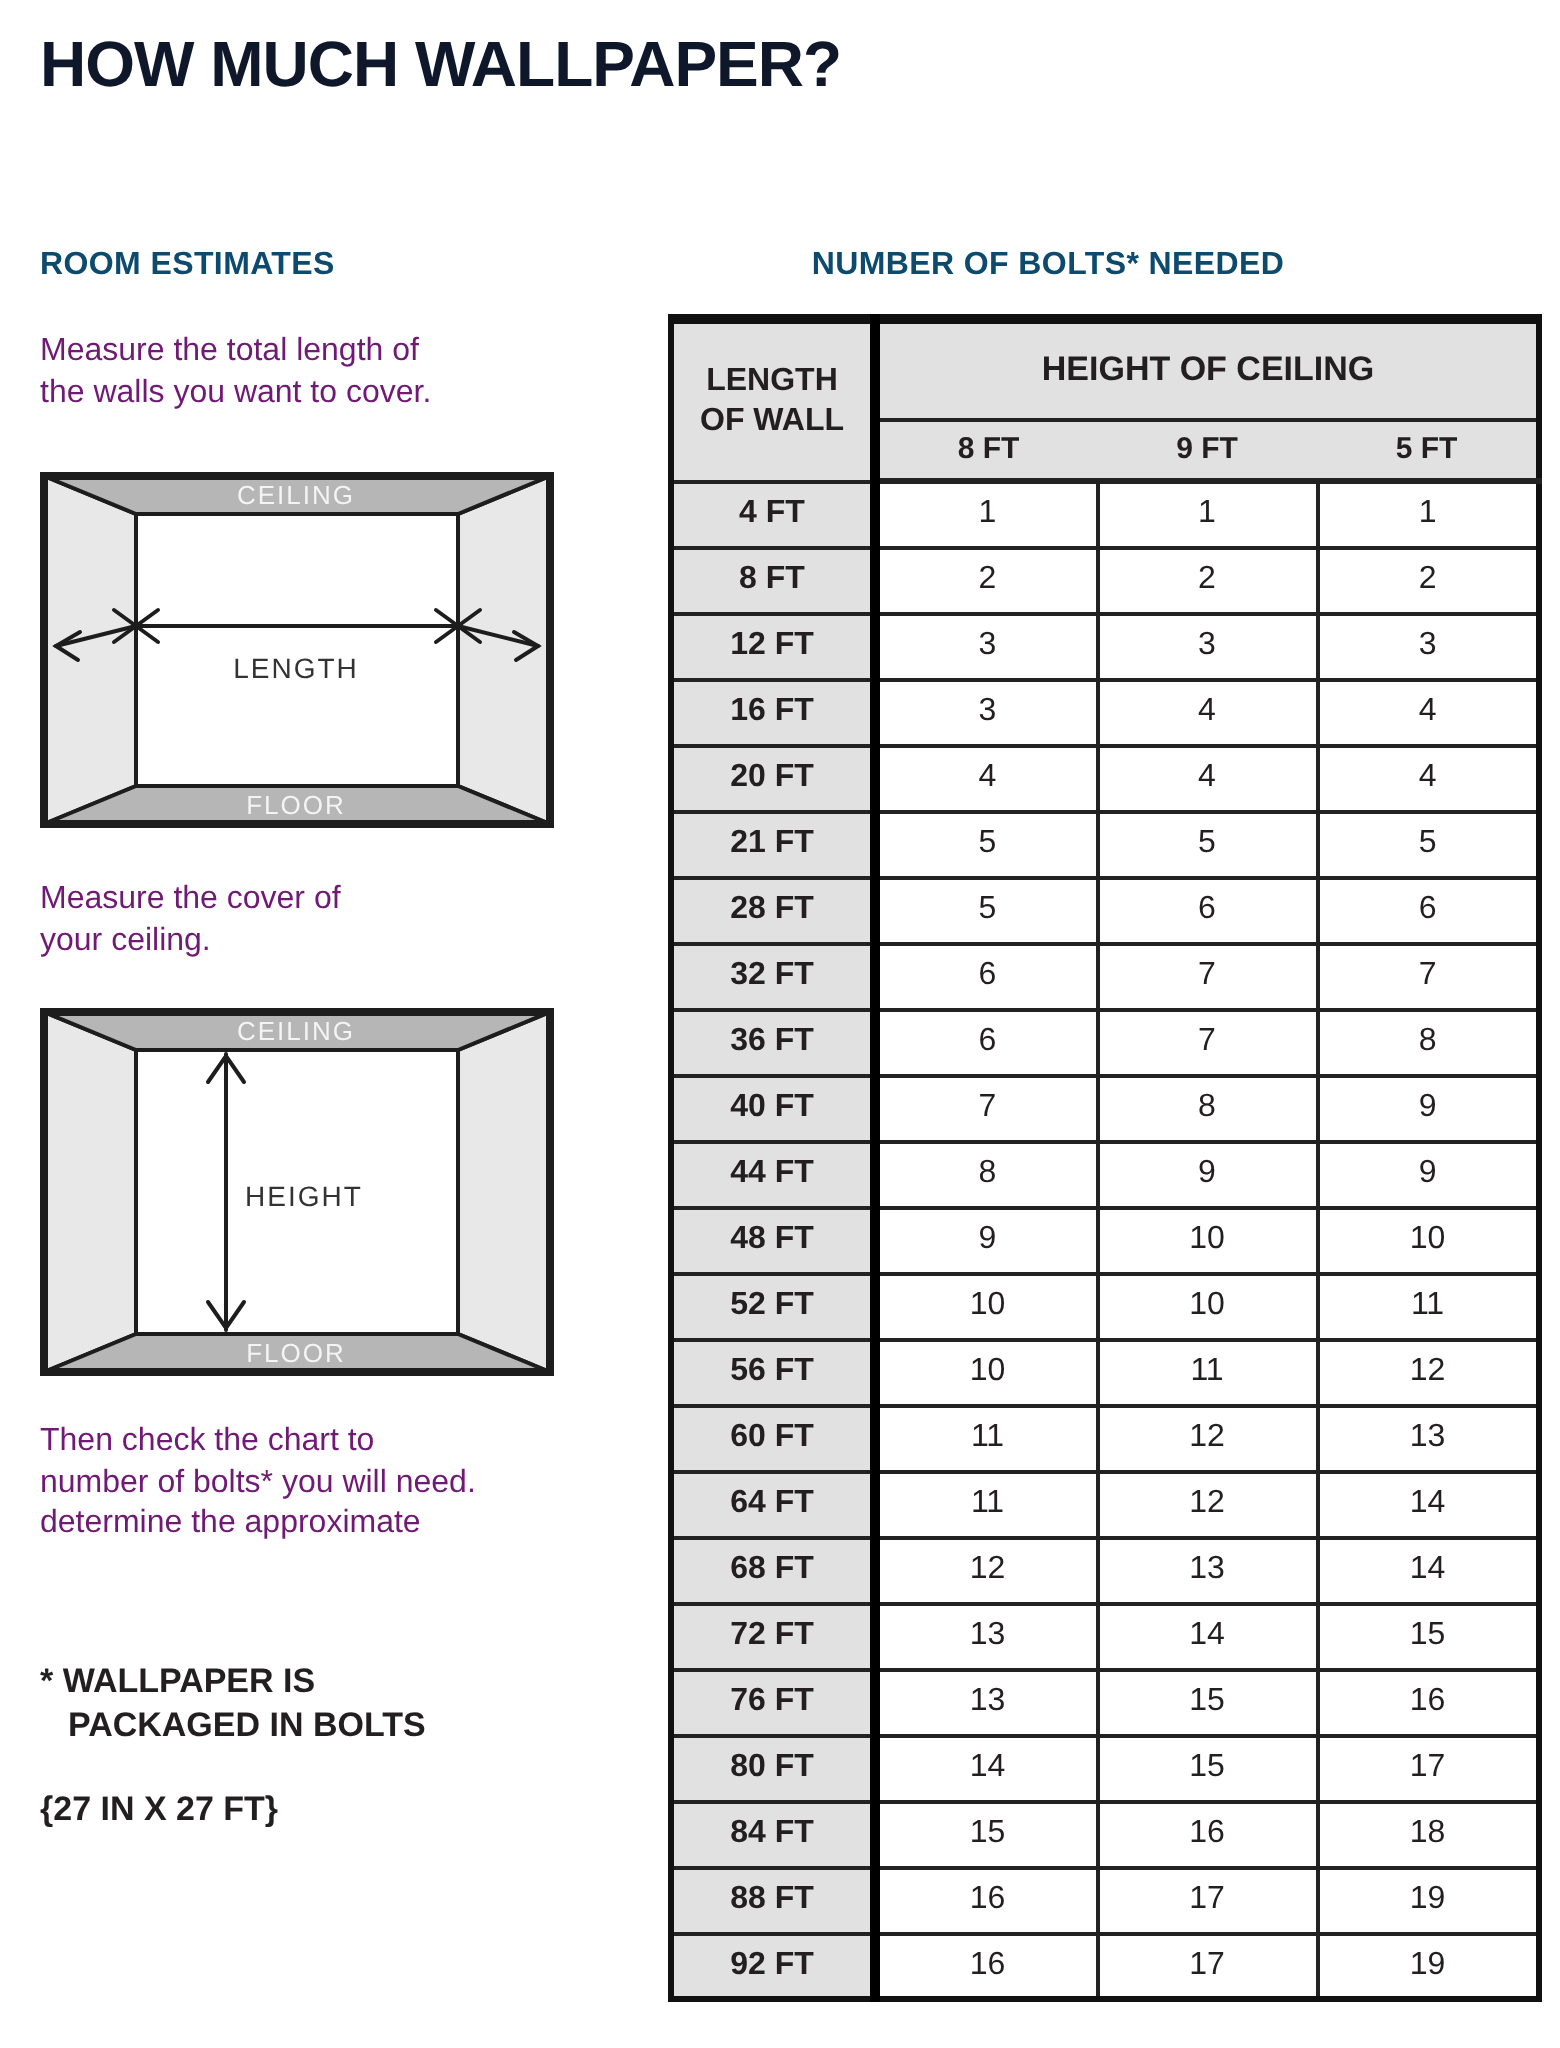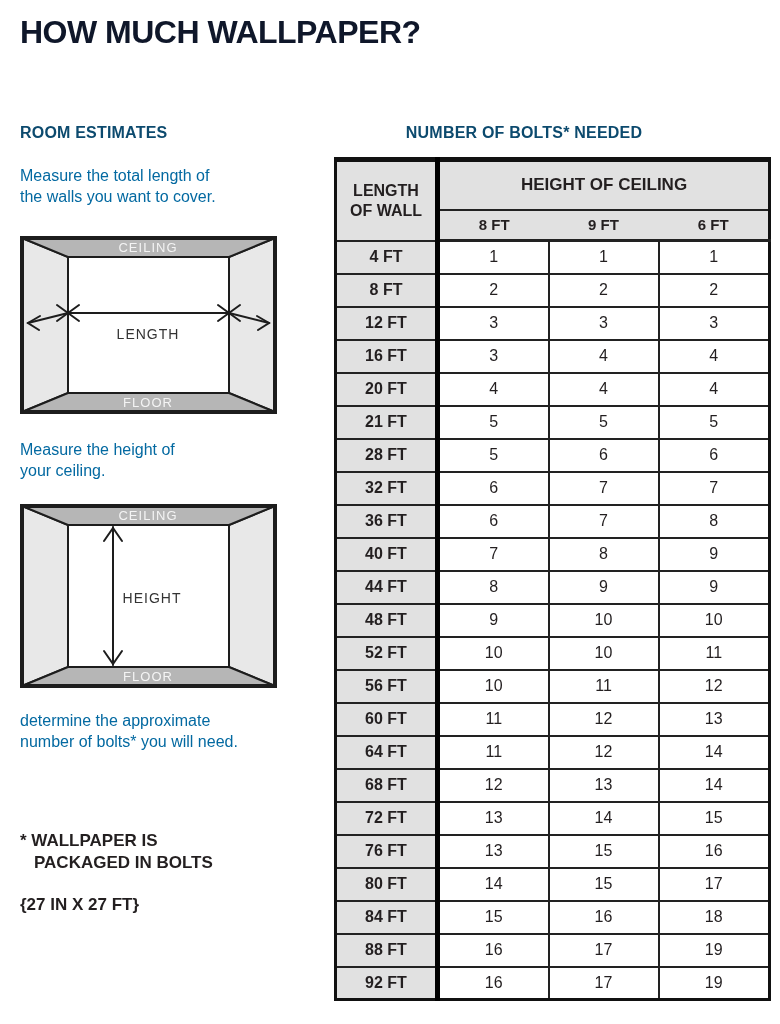--- a/index.html
+++ b/index.html
@@ -9,21 +9,21 @@
 
   .title { position:absolute; left:20px; top:14px; font-size:32px; font-weight:bold;
            color:#0f172a; letter-spacing:-0.5px; }
 
   .section-heading { font-size:16px; font-weight:bold; color:#0c4a6e; letter-spacing:0.2px; }
 
   .left  { position:absolute; left:20px; top:0; width:300px; height:1024px; }
   .right { position:absolute; left:334px; top:0; width:380px; height:1024px; }
 
   .abs { position:absolute; left:0; }
-  .instr { font-size:16px; line-height:20.5px; color:#0369a1; }
+  .instr { font-size:16px; line-height:20.5px; color:#701a75; }
   .note  { font-size:17px; font-weight:bold; line-height:22px; }
   .note .indent { margin-left:14px; }
   .boltinfo { font-size:17px; font-weight:bold; line-height:23px; }
 
   .right .section-heading { position:absolute; top:124px; width:100%; text-align:center; }
 
   .tablewrap { position:absolute; top:157px; left:0; }
   table { width:434px; border-collapse:collapse; table-layout:fixed;
           border:3px solid #111; border-top-width:5px; }
   th, td { border:2px solid #222; text-align:center; vertical-align:middle; }
@@ -80,21 +80,21 @@
         <polyline points="20,80 8,87 19,94"></polyline>
         <line x1="209" y1="77" x2="249" y2="87"></line>
         <polyline points="237,80 249,87 238,94"></polyline>
       </g>
       <text class="lab-white" x="128" y="16">CEILING</text>
       <text class="lab-white" x="128" y="171">FLOOR</text>
       <text class="lab-dark" x="128" y="103">LENGTH</text>
     </svg>
 
     <div class="abs instr" style="top:440px">
-      <div>Measure the height of</div>
+      <div>Measure the cover of</div>
       <div>your ceiling.</div>
     </div>
 
     <svg class="diagram" style="top:504px" width="257" height="184" viewBox="0 0 257 184">
       <polygon class="wallside" points="2,2 48,21 48,163 2,182"></polygon>
       <polygon class="wallside" points="255,2 209,21 209,163 255,182"></polygon>
       <polygon class="ceilfloor" points="2,2 255,2 209,21 48,21"></polygon>
       <polygon class="ceilfloor" points="2,182 255,182 209,163 48,163"></polygon>
       <rect class="innerrect" x="48" y="21" width="161" height="142"></rect>
       <rect class="outerrect" x="2" y="2" width="253" height="180"></rect>
@@ -102,22 +102,23 @@
         <line x1="93" y1="23" x2="93" y2="161"></line>
         <polyline points="84,37 93,24 102,37"></polyline>
         <polyline points="84,147 93,160 102,147"></polyline>
       </g>
       <text class="lab-white" x="128" y="16">CEILING</text>
       <text class="lab-white" x="128" y="177">FLOOR</text>
       <text class="lab-dark" x="132" y="99">HEIGHT</text>
     </svg>
 
     <div class="abs instr" style="top:711px">
+      <div>Then check the chart to</div>
+      <div>number of bolts* you will need.</div>
       <div>determine the approximate</div>
-      <div>number of bolts* you will need.</div>
     </div>
 
     <div class="abs note" style="top:830px">
       <div>* WALLPAPER IS</div>
       <div class="indent">PACKAGED IN BOLTS</div>
     </div>
 
     <div class="abs boltinfo" style="top:893px">
       <div>{27 IN X 27 FT}</div>
     </div>
@@ -140,21 +141,21 @@
           <tr>
             <th class="corner" rowspan="2">
               <div>LENGTH</div>
               <div>OF WALL</div>
             </th>
             <th class="group" colspan="3">HEIGHT OF CEILING</th>
           </tr>
           <tr>
             <th class="sub">8 FT</th>
             <th class="sub">9 FT</th>
-            <th class="sub">6 FT</th>
+            <th class="sub">5 FT</th>
           </tr>
         </thead>
         <tbody>
             <tr>
               <th>4 FT</th>
               <td>1</td>
               <td>1</td>
               <td>1</td>
             </tr>
             <tr>

